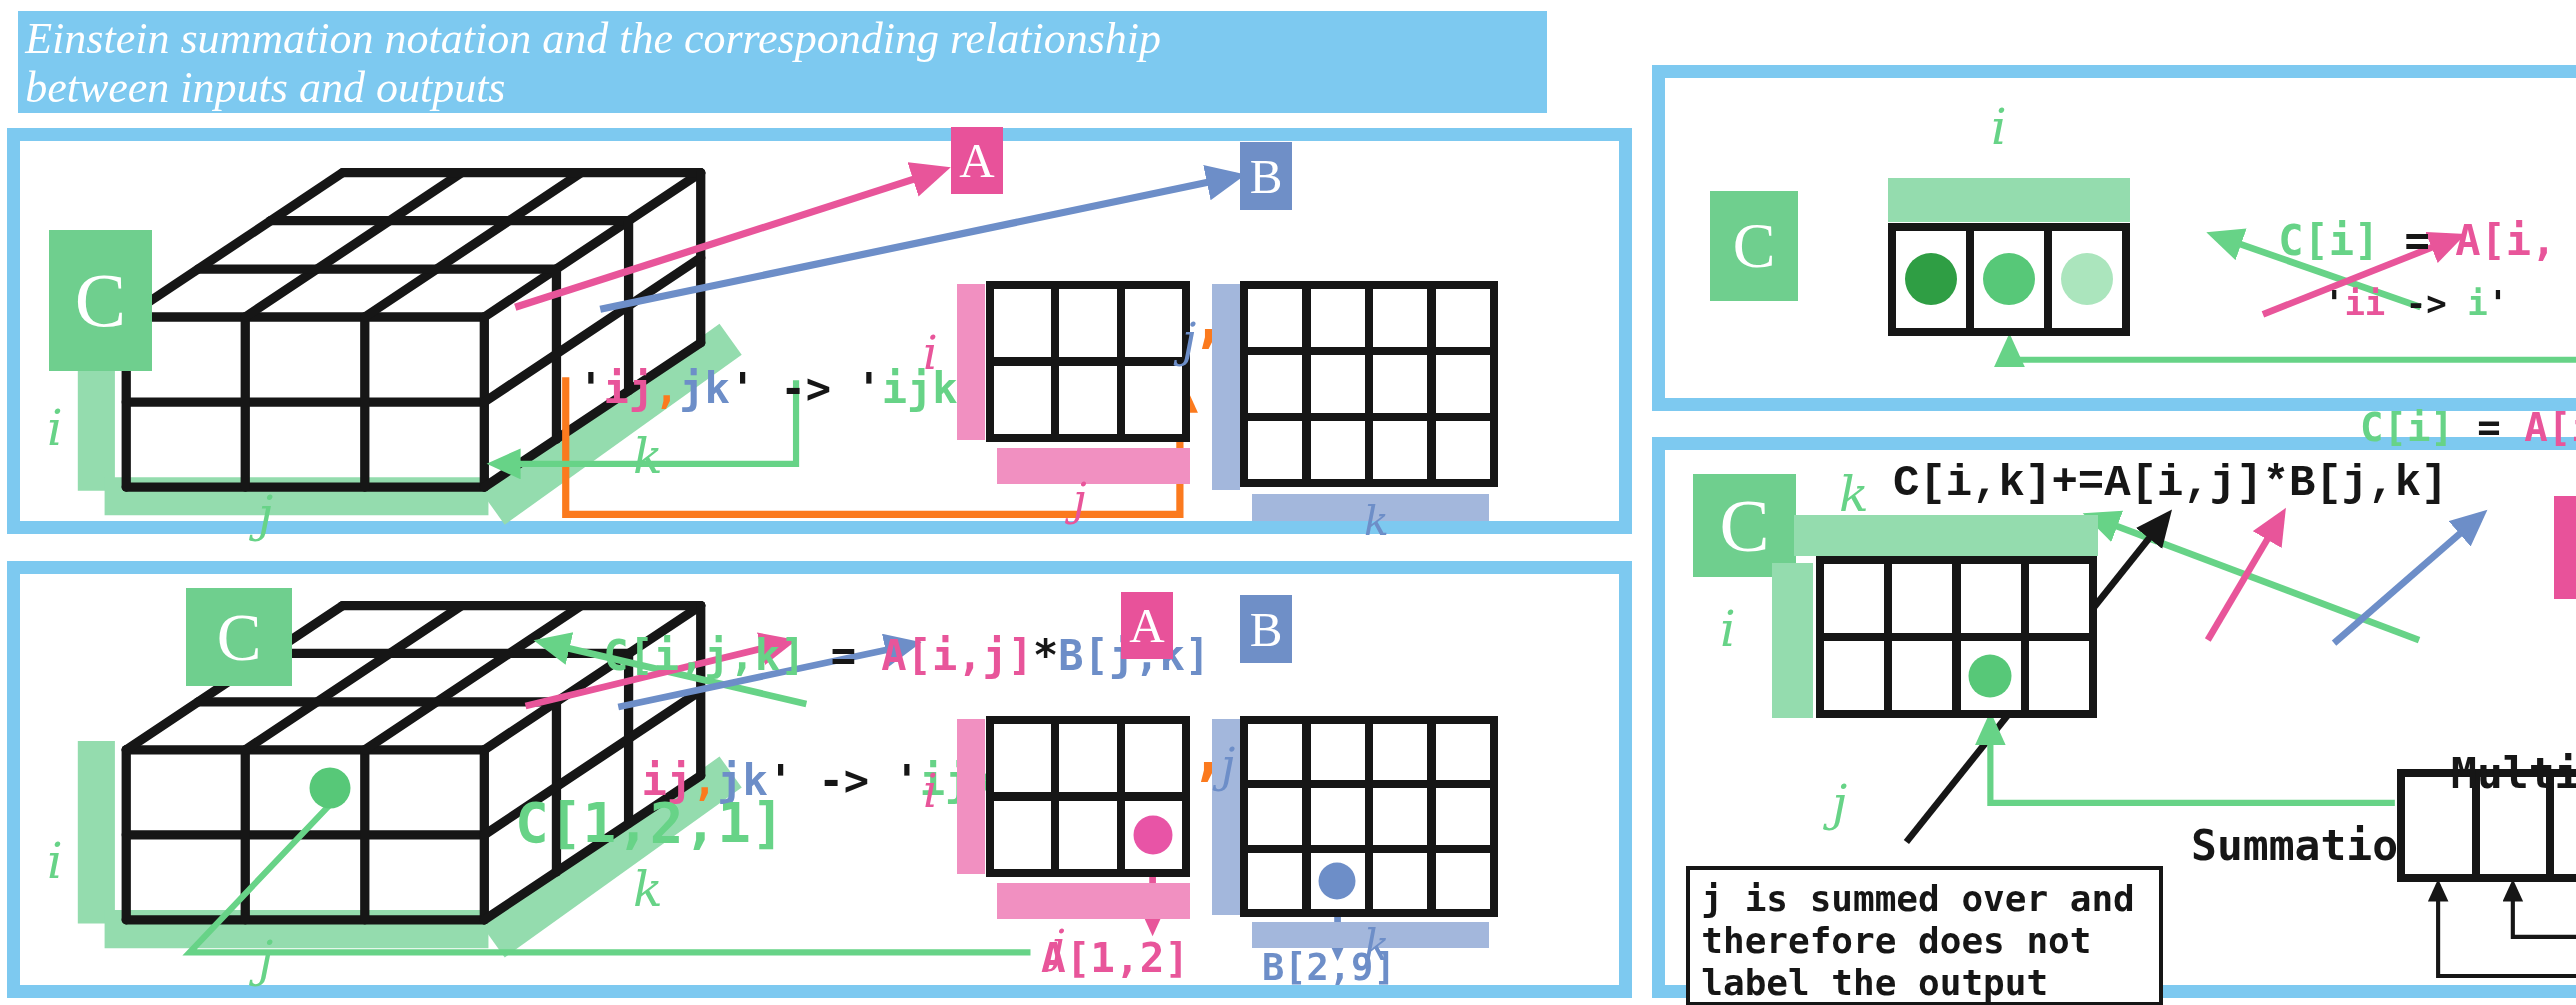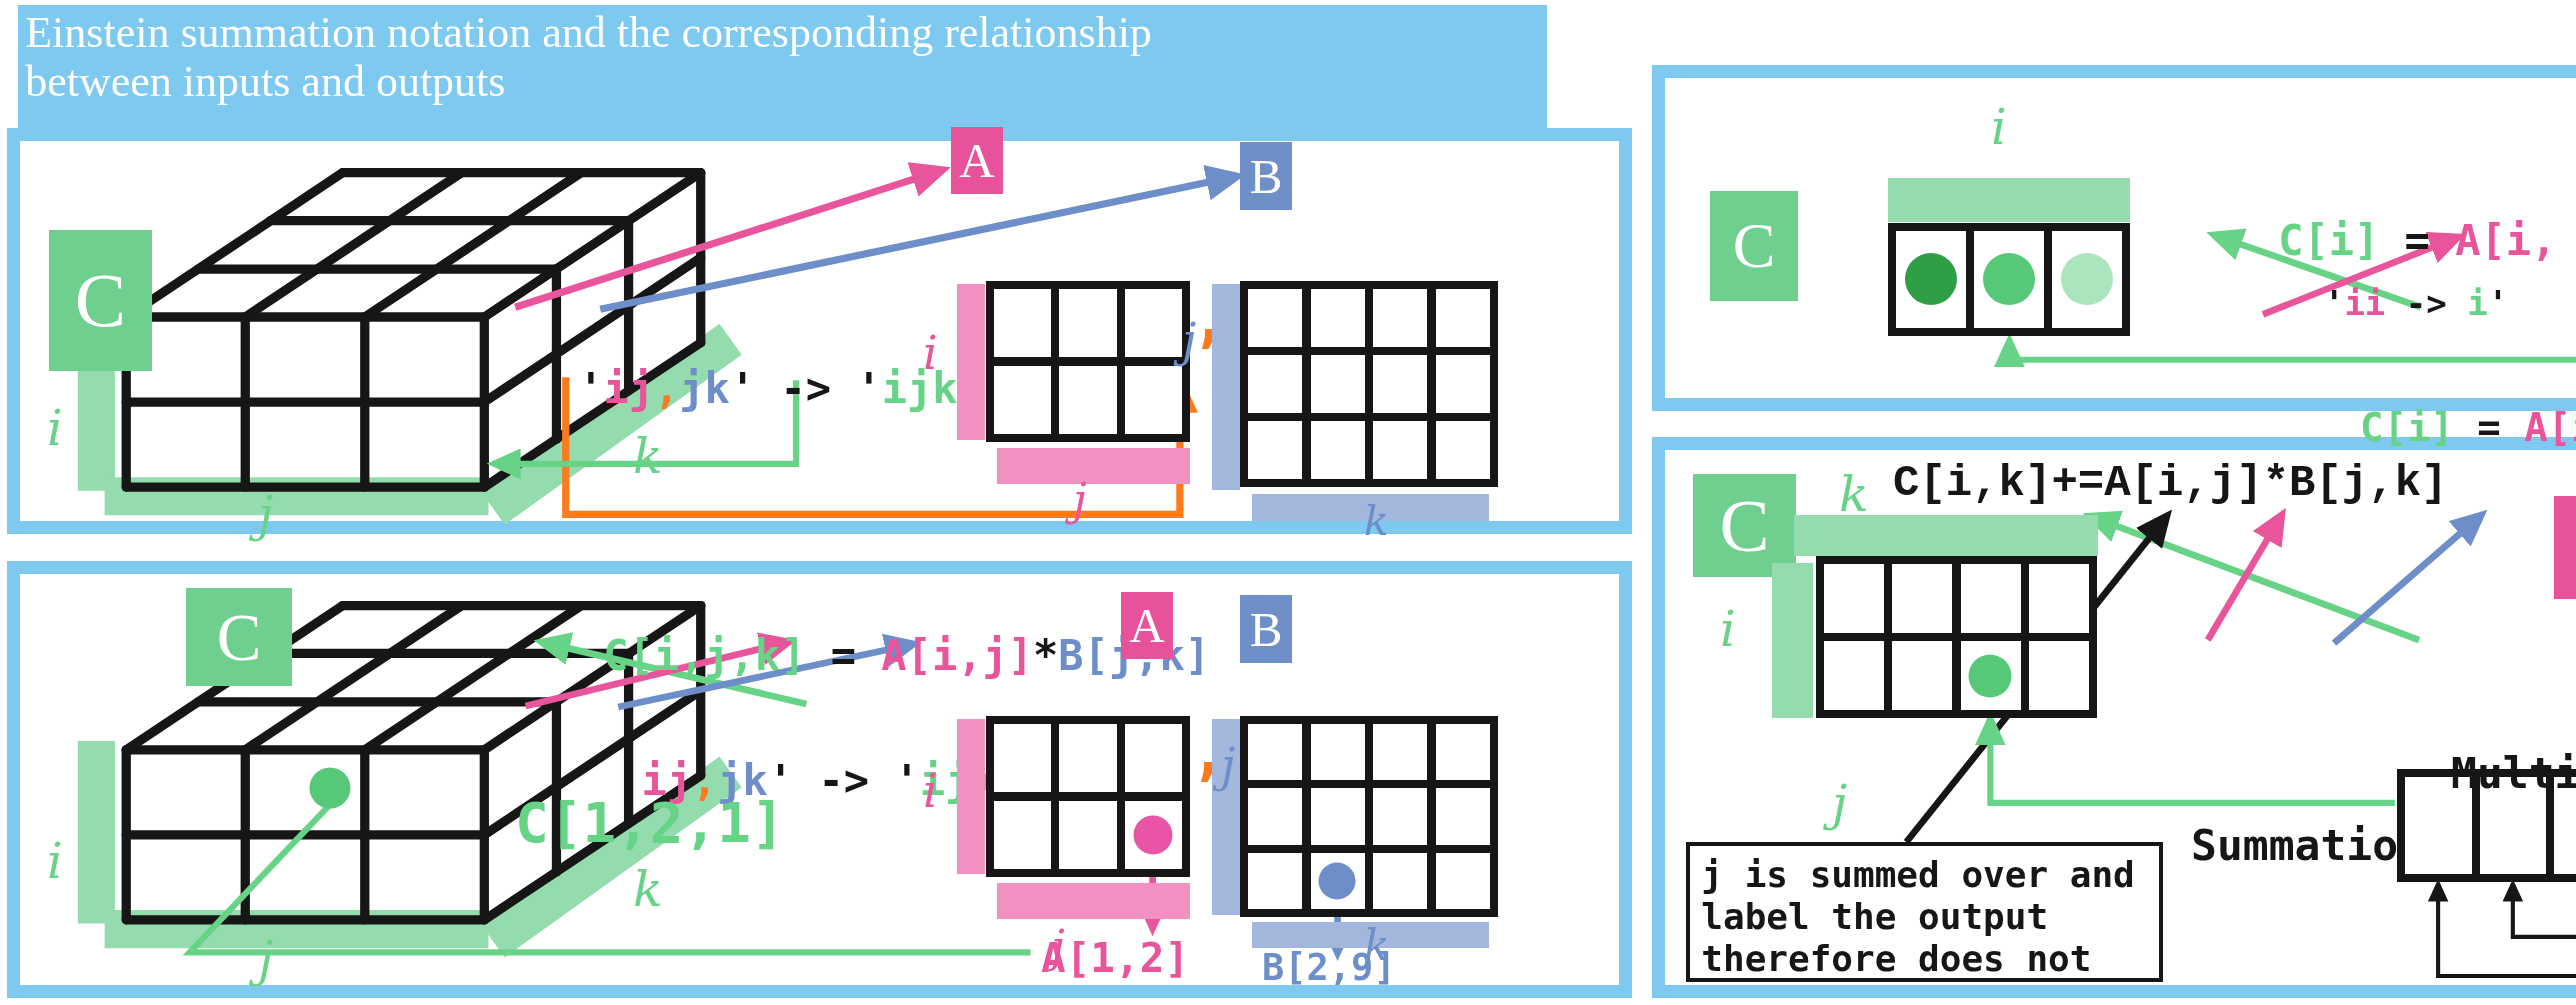--- a/index.html
+++ b/index.html
@@ -9,21 +9,21 @@
   .it{font-family:"DejaVu Serif",serif;font-style:italic;line-height:1;}
   .box{display:flex;align-items:center;justify-content:center;color:#fff;font-family:"Liberation Serif",serif;}
   .panel{position:absolute;border:13.4px solid #7dc9f0;box-sizing:border-box;background:transparent;}
   .band{position:absolute;}
   .grid{position:absolute;display:grid;gap:8.2px;background:#161616;border:8.2px solid #161616;box-sizing:border-box;}
   .grid>div{background:#ffffff;position:relative;}
   .dot{position:absolute;border-radius:50%;transform:translate(-50%,-50%);}
   .c-green{color:#67d387;} .c-pink{color:#e8559a;} .c-blue{color:#6d8ec8;}
   .c-orange{color:#fb7a1e;} .c-black{color:#161616;}
   .title{background:#7dc9f0;color:#fff;font-family:"Liberation Serif",serif;font-size:44px;line-height:49px;padding:3.1px 0 3.1px 7.2px;box-sizing:border-box;}
-  .notebox{border:4.1px solid #161616;background:#fff;box-sizing:border-box;padding:8.2px 11.3px;}
+  .notebox{border:4.1px solid #161616;background:#fff;box-sizing:border-box;padding:8.2px 11.3px;margin-top:24px;}
   svg{position:absolute;left:0;top:0;}
 </style>
 </head>
 <body>
 
 <div id="canvas">
 
   <div class="panel" style="left:6.7px;top:128px;width:1625px;height:406px;"></div>
   <div class="panel" style="left:6.7px;top:561px;width:1625px;height:437px;"></div>
   <div class="panel" style="left:1652px;top:65px;width:1857px;height:346px;"></div>
@@ -140,21 +140,21 @@
     <polyline points="4648,1558 3863,1558 3863,1396" stroke="#67d387" stroke-width="12" fill="none" marker-end="url(#mk-green)"></polyline>
     <line x1="5455" y1="1588" x2="5118" y2="1588" stroke="#161616" stroke-width="9" marker-end="url(#mk-black)"></line>
     <line x1="5400" y1="1372" x2="5400" y2="1592" stroke="#e8559a" stroke-width="13" marker-end="url(#mk-pink)"></line>
     <line x1="6483" y1="1444" x2="6483" y2="1650" stroke="#6d8ec8" stroke-width="13" marker-end="url(#mk-blue)"></line>
     <polyline points="5415,1742 5022,1742 5022,1716" stroke="#161616" stroke-width="8" fill="none" marker-end="url(#mk-black)"></polyline>
     <polyline points="5415,1818 4877,1818 4877,1716" stroke="#161616" stroke-width="8" fill="none" marker-end="url(#mk-black)"></polyline>
     <polyline points="5415,1894 4732,1894 4732,1716" stroke="#161616" stroke-width="8" fill="none" marker-end="url(#mk-black)"></polyline>
     <line x1="5903" y1="1596" x2="5903" y2="1660" stroke="#161616" stroke-width="8"></line>
   </svg>
 
-  <div class="abs title" style="left:18px;top:5px;width:1529px;height:130px;">
+  <div class="abs title" style="left:18px;top:11px;width:1529px;height:102px;font-style:italic;">
     <span style="display:block;">Einstein summation notation and the corresponding relationship</span>
     <span style="display:block;">between inputs and outputs</span>
   </div>
 
   <div class="abs box" style="left:49px;top:230px;width:103px;height:141px;background:#6fcf8e;font-size:77px;">C</div>
   <div class="abs it c-green" style="left:47px;top:404px;font-size:49px;">i</div>
   <div class="abs it c-green" style="left:258px;top:490px;font-size:49px;">j</div>
   <div class="abs it c-green" style="left:633px;top:432px;font-size:49px;">k</div>
 
   <div class="abs mono" style="left:477px;top:323px;font-size:42px;">
@@ -299,20 +299,20 @@
   <div class="abs mono c-black" style="left:2191px;top:823px;font-size:43px;">Summation</div>
   <div class="grid" style="left:2397px;top:769px;width:232px;height:113px;grid-template-columns:repeat(3,1fr);grid-template-rows:1fr;">
     <div></div>
       <div></div>
       <div></div>
   </div>
   <div class="abs mono c-black" style="left:2451px;top:751px;font-size:43px;">Multiplication</div>
 
   <div class="abs notebox" style="left:1686px;top:842px;width:477px;height:140px;">
     <div class="mono c-black" style="font-size:36px;line-height:42px;">j is summed over and</div>
+    <div class="mono c-black" style="font-size:36px;line-height:42px;">therefore does not</div>
     <div class="mono c-black" style="font-size:36px;line-height:42px;">label the output</div>
-    <div class="mono c-black" style="font-size:36px;line-height:42px;">therefore does not</div>
   </div>
 
   <div class="abs box" style="left:2554px;top:496px;width:103px;height:103px;background:#e8529a;font-size:75px;">A</div>
 
 </div>
 
 
 </body></html>

